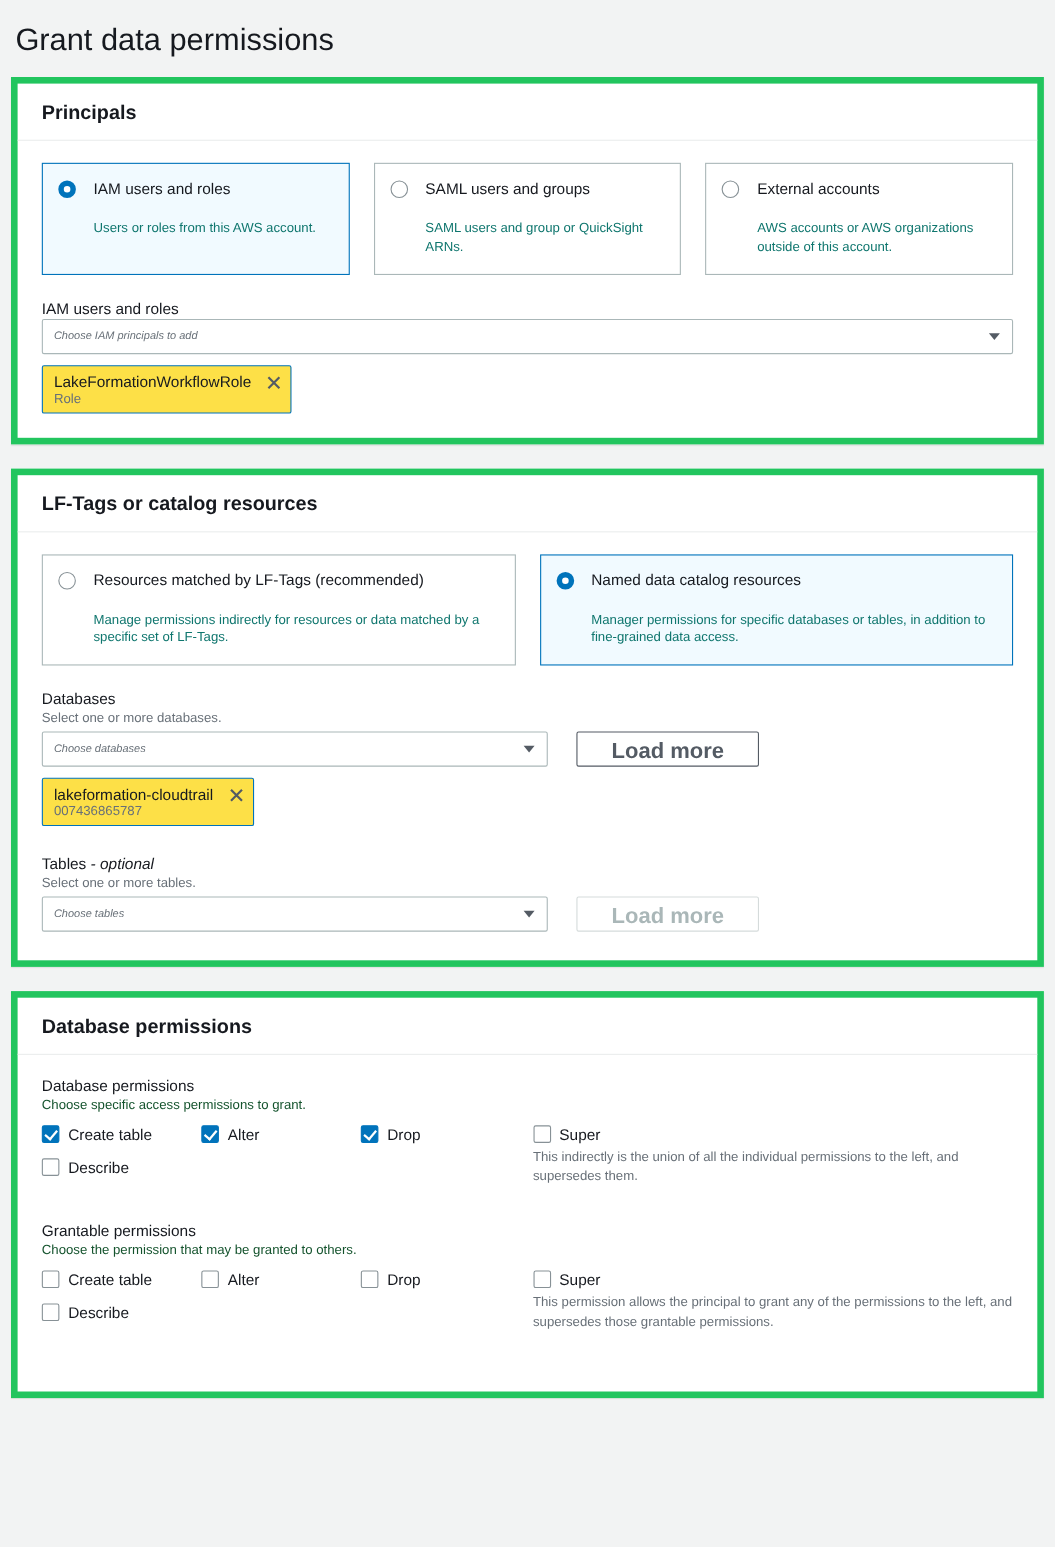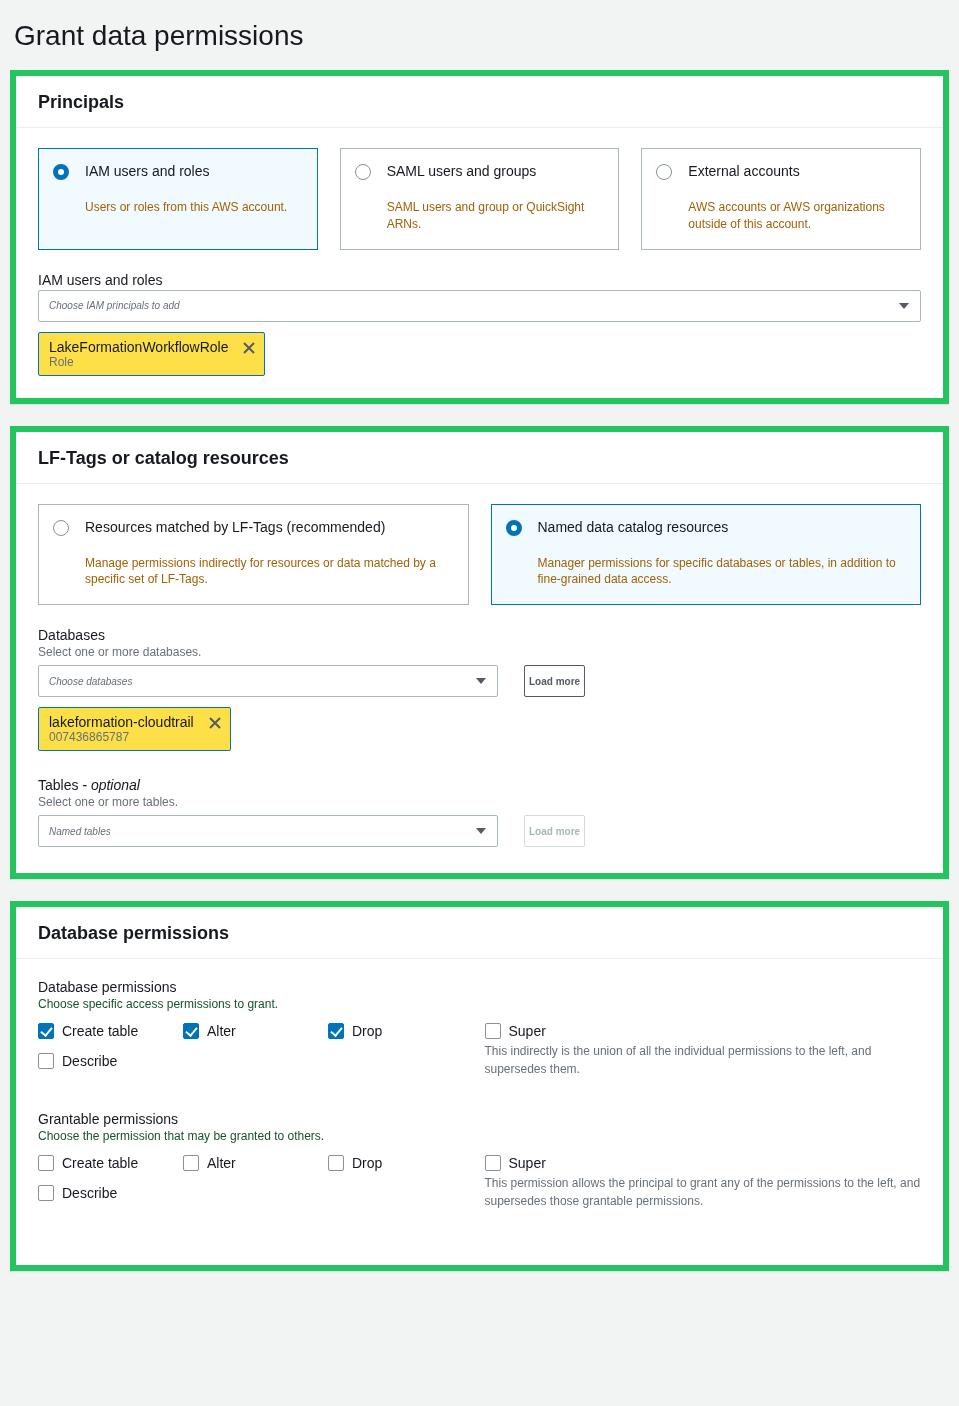--- a/index.html
+++ b/index.html
@@ -51,21 +51,21 @@
     left: 14px; top: 15px;
     width: 16px; height: 16px;
     border: 1px solid #879196;
     border-radius: 50%;
     background: #fff;
   }
   .radio-card.selected .radio {
     border: 5px solid #0073bb;
   }
   .radio-card .title { font-weight: 400; font-size: 14px; margin-bottom: 2px;}
-  .radio-card .desc { font-size: 12px; color: #a16207; line-height: 1.4; margin-top: 20px;}
+  .radio-card .desc { font-size: 12px; color: #0f766e; line-height: 1.4; margin-top: 20px;}
   .form-label { font-size: 14px; font-weight: 400; margin-bottom: 2px;}
   .form-hint { font-size: 12px; color: #687078; margin-bottom: 6px;}
   .select-row { display:flex; gap:26px; align-items:flex-start;}
   .select {
     flex: 0 0 460px;
     border: 1px solid #aab7b8;
     border-radius: 2px;
     padding: 6px 30px 6px 10px;
     position: relative;
     background:#fff;
@@ -74,22 +74,22 @@
   }
   .select.wide { flex: 0 0 620px; }
   .select .placeholder { color:#687078; font-style: italic; font-size: 10px;}
   .select .caret {
     position:absolute; right:10px; top:50%; transform: translateY(-50%);
   }
   .caret svg{ width:12px; height:12px; display:block;}
   .btn {
     border: 1px solid #545b64;
     background:#fff;
-    padding: 6px 4px;
-    font-size: 10px;
+    padding: 6px 31px;
+    font-size: 20px;
     font-weight:700;
     color:#545b64;
     cursor:pointer;
     height:32px;
     border-radius:2px;
   }
   .btn.disabled, .btn:disabled {
     border-color:#d5dbdb; color:#aab7b8; cursor:default;
   }
   .token {
@@ -220,21 +220,21 @@
       </div>
     </div>
 
     <div class="section-block" style="margin-bottom:4px">
       <div class="form-label">
         <span>Tables</span><span class="optional"> - optional</span>
       </div>
       <div class="form-hint">Select one or more tables.</div>
       <div class="select-row">
         <div class="select">
-          <span class="placeholder">Named tables</span>
+          <span class="placeholder">Choose tables</span>
           <span class="caret">
             <svg viewBox="0 0 12 12">
                 <path d="M1 3 L6 9 L11 3 Z" fill="#545b64"></path>
               </svg>
           </span>
         </div>
         <button class="btn disabled" disabled="">Load more</button>
       </div>
     </div>
   </div>

